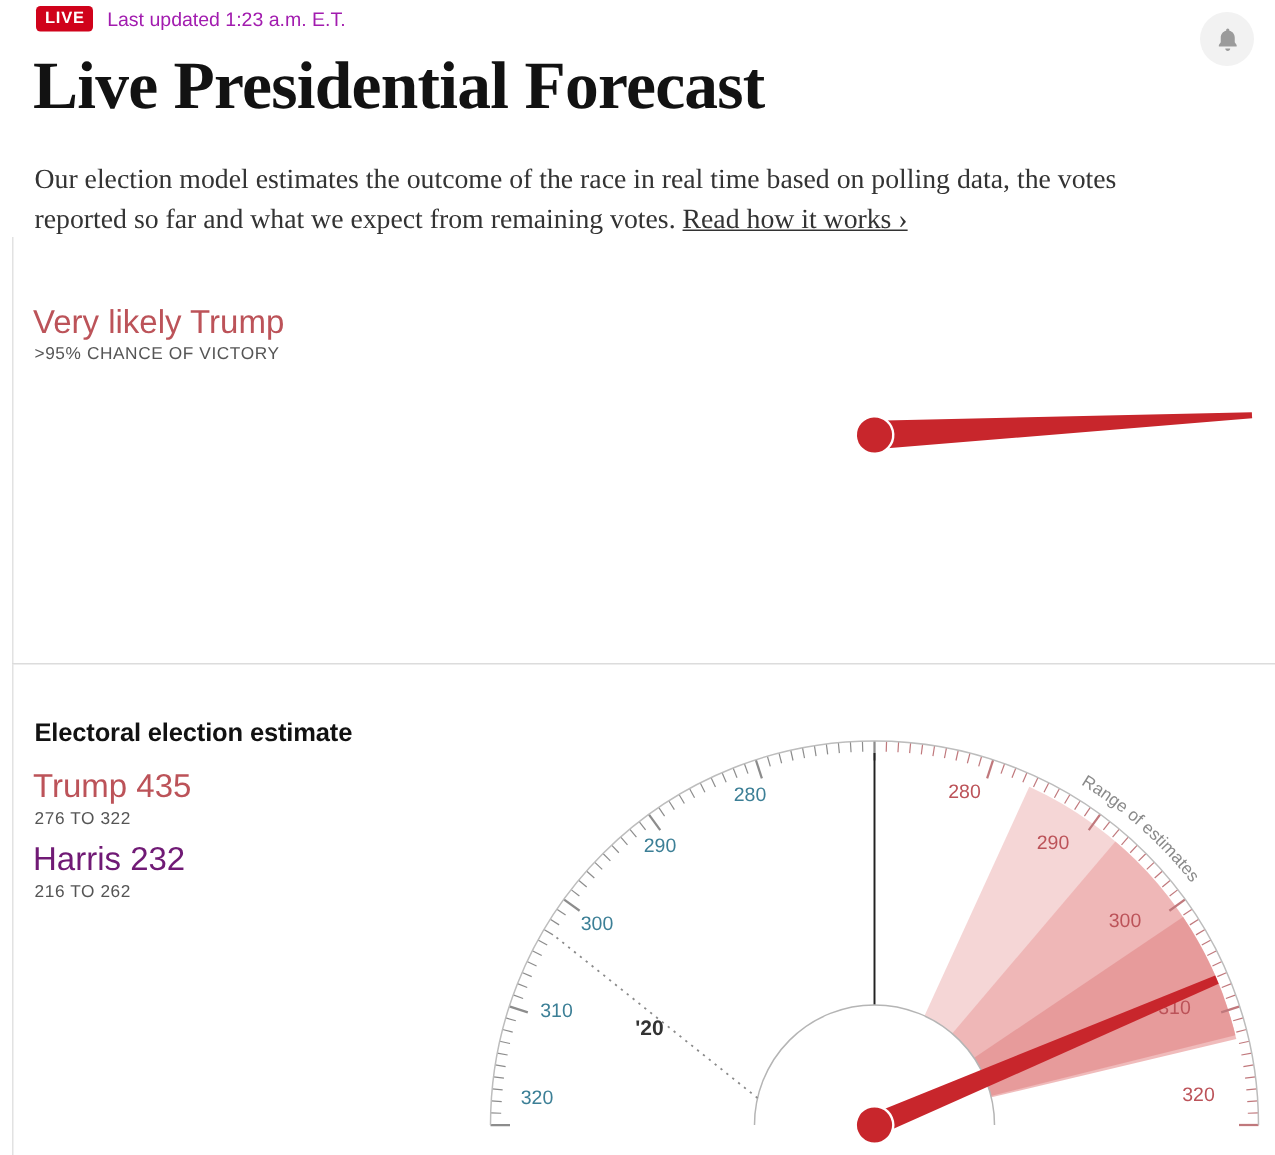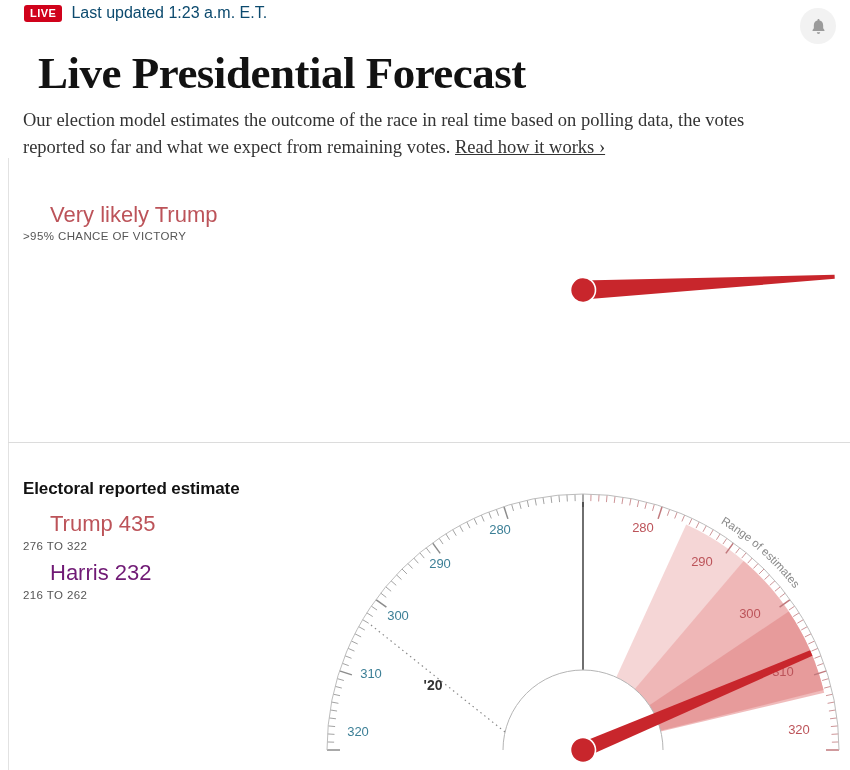--- a/index.html
+++ b/index.html
@@ -27,41 +27,41 @@
     color: #fff;
     font-size: 11px;
     font-weight: bold;
     letter-spacing: .5px;
     padding: 2px 6px 2px 6px;
     border-radius: 3px;
     line-height: 13px;
     font-family: "Liberation Sans", sans-serif;
   }
   .updated {
-    color: #0c4a6e;
-    font-size: 16px;
+    color: #a21caf;
+    font-size: 13px;
     font-family: "Liberation Sans", sans-serif;
   }
   .bell-btn {
     position: absolute; right: 14px; top: 8px;
     width: 36px; height: 36px;
     border-radius: 50%;
     background: #f2f2f2;
     display: flex; align-items: center; justify-content: center;
     border: none;
     cursor: pointer;
   }
   .page-title {
     position: absolute; left: 22px; top: 31px;
     font-family: "Liberation Serif", serif;
     font-weight: bold;
     font-size: 45px;
     letter-spacing: -0.5px;
     color: #121212;
-    margin: 16px;
+    margin: 0;
     line-height: 52px;
   }
   .page-desc {
     position: absolute; left: 23px; top: 88px;
     width: 770px;
     font-family: "Liberation Serif", serif;
     font-size: 18.5px;
     line-height: 27px;
     color: #333;
   }
@@ -85,21 +85,20 @@
     font-family: "Liberation Sans", sans-serif;
     font-weight: bold;
     font-size: 17px;
     color: #121212;
     letter-spacing: -0.1px;
   }
   .cand-name {
     position: absolute;
     font-size: 22px;
     font-family: "Liberation Sans", sans-serif;
-    margin-left: 28px;
   }
   .cand-sub {
     position: absolute;
     font-size: 11.5px;
     letter-spacing: .4px;
     color: #555;
     font-family: "Liberation Sans", sans-serif;
   }
   .trump-c { color: #bc5359; }
   .harris-c { color: #701a75; }
@@ -197,21 +196,21 @@
           <path d="M 0,-9.5 L 252,-2.0 L 252,2.0 L 0,9.5 Z" fill="#c8262c"></path>
           <circle cx="0" cy="0" r="12.5" fill="#c8262c" stroke="#ffffff" stroke-width="1.6"></circle>
         </g>
       </g>
     </svg>
   </div>
 
   <div class="panel" style="top:443px;height:327px;">
     <div class="panel-border-l"></div>
 
-    <div class="sec-title" style="left:23px;top:36px;">Electoral reported estimate</div>
+    <div class="sec-title" style="left:23px;top:36px;">Electoral election estimate</div>
 
     <div class="cand-name trump-c" style="left:22px;top:68px;">Trump 435</div>
     <div class="cand-sub" style="left:23px;top:97px;">276 TO 322</div>
 
     <div class="cand-name harris-c" style="left:22px;top:117px;">Harris 232</div>
     <div class="cand-sub" style="left:23px;top:146px;text-align:right;">216 TO 262</div>
 
     <div style="position:absolute;left:263px;top:30px;">
       <svg width="587" height="300" viewBox="0 0 587 300">
 

